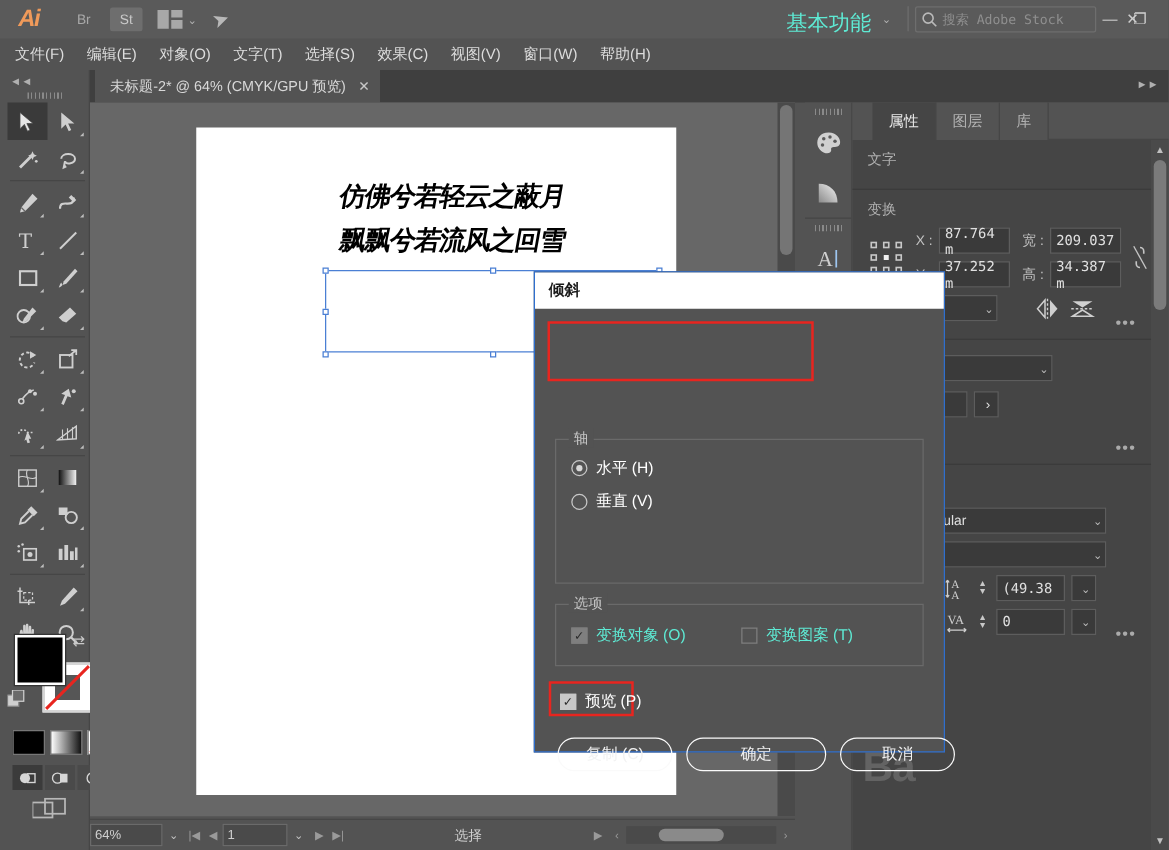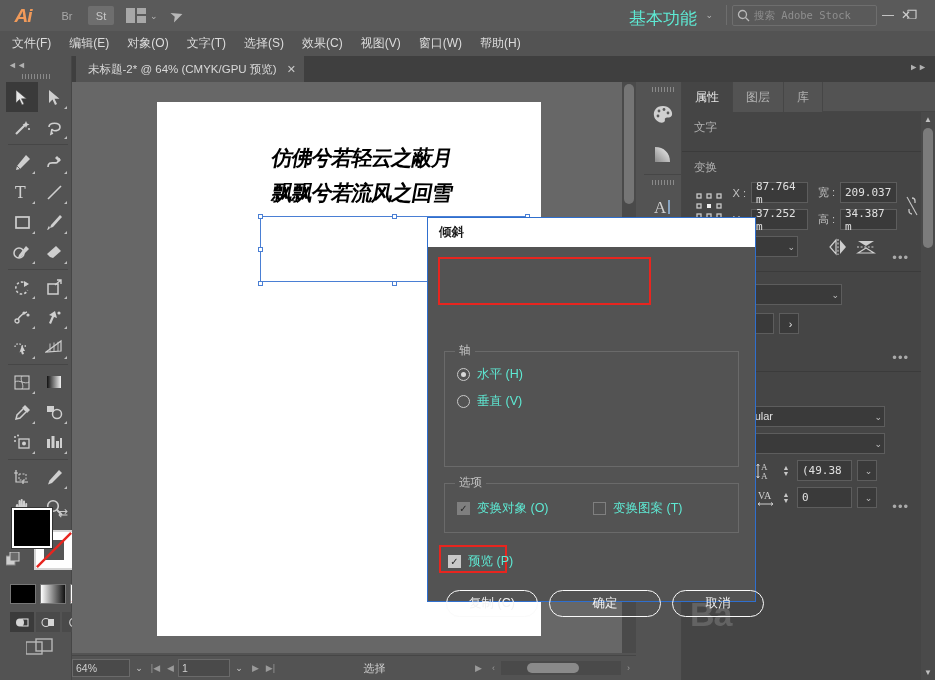--- a/index.html
+++ b/index.html
@@ -134,21 +134,21 @@
     background:#535353; border-right:1px solid #464646; }
   .rs-grip { margin:5px auto 2px; width:22px; height:5px;
     background:repeating-linear-gradient(90deg,#8a8a8a 0 1px,transparent 1px 3px); }
   .rs-icon { height:40px; display:flex; align-items:center; justify-content:center;
     color:#cfcfcf; }
   .rs-sep { height:1px; background:#464646; }
 
   
   #proppanel { position:absolute; left:682px; top:82px; width:253px; height:598px;
     background:#535353; }
-  #ptabs { height:30px; display:flex; align-items:flex-end; }
+  #ptabs { height:30px; display:flex; align-items:flex-end;margin-left:16px; }
   .ptab { height:30px; padding:0 13px; display:flex; align-items:center;
     font-size:12px; color:#b2b2b2; border-right:1px solid #464646; }
   .ptab.act { background:#454545; color:#e8e8e8; }
   .ptab-fill { flex:1; height:30px; border-bottom:1px solid #464646; }
   #pbody { position:absolute; left:0; top:30px; width:239px; height:568px;
     background:#454545; }
   .psec { border-bottom:1px solid #3b3b3b; padding:8px 0 10px 12px; position:relative; }
   .plabel { color:#b0b0b0; font-size:11.5px; margin-bottom:7px; }
   .prow { display:flex; align-items:center; gap:5px; margin-bottom:6px; }
   .plab2 { color:#c2c2c2; font-size:11px; width:16px; text-align:right; }
@@ -192,21 +192,21 @@
   .fieldset { position:absolute; border:1px solid #6a6a6a; }
   .fs-legend { position:absolute; left:10px; top:-9px; background:#535353;
     padding:0 4px; color:#c4c4c4; font-size:11.5px; }
   #fs-axis { left:16px; top:104px; width:295px; height:116px; }
   #fs-opts { left:16px; top:236px; width:295px; height:50px; }
   .radiorow { position:absolute; display:flex; align-items:center; gap:7px; }
   .radio { width:13px; height:13px; border-radius:50%; border:1.5px solid #c8c8c8;
     position:relative; }
   .radio.on::after { content:""; position:absolute; left:3px; top:3px;
     width:5px; height:5px; border-radius:50%; background:#d8d8d8; }
-  .rlabel { color:#5eead4; font-size:12.5px; }
+  .rlabel { color:#ffffff; font-size:12.5px; }
   .rlabel.dim { color:#5eead4; }
   #angle2-input { width:56px; height:21px; background:#3d3d3d; border:1px solid #6a6a6a;
     color:#d8d8d8; font-size:11.5px; padding-left:5px; display:flex;
     align-items:center; font-family:"DejaVu Sans Mono", monospace; }
   .cbox { width:13px; height:13px; border:1.5px solid #c8c8c8; position:relative;
     display:flex; align-items:center; justify-content:center;
     font-size:10px; color:#2a2a2a; }
   .cbox.on { background:#c8c8c8; }
   .cbox.dim { border-color:#7f7f7f; }
   .cbox.on.dim { background:#7f7f7f; }

